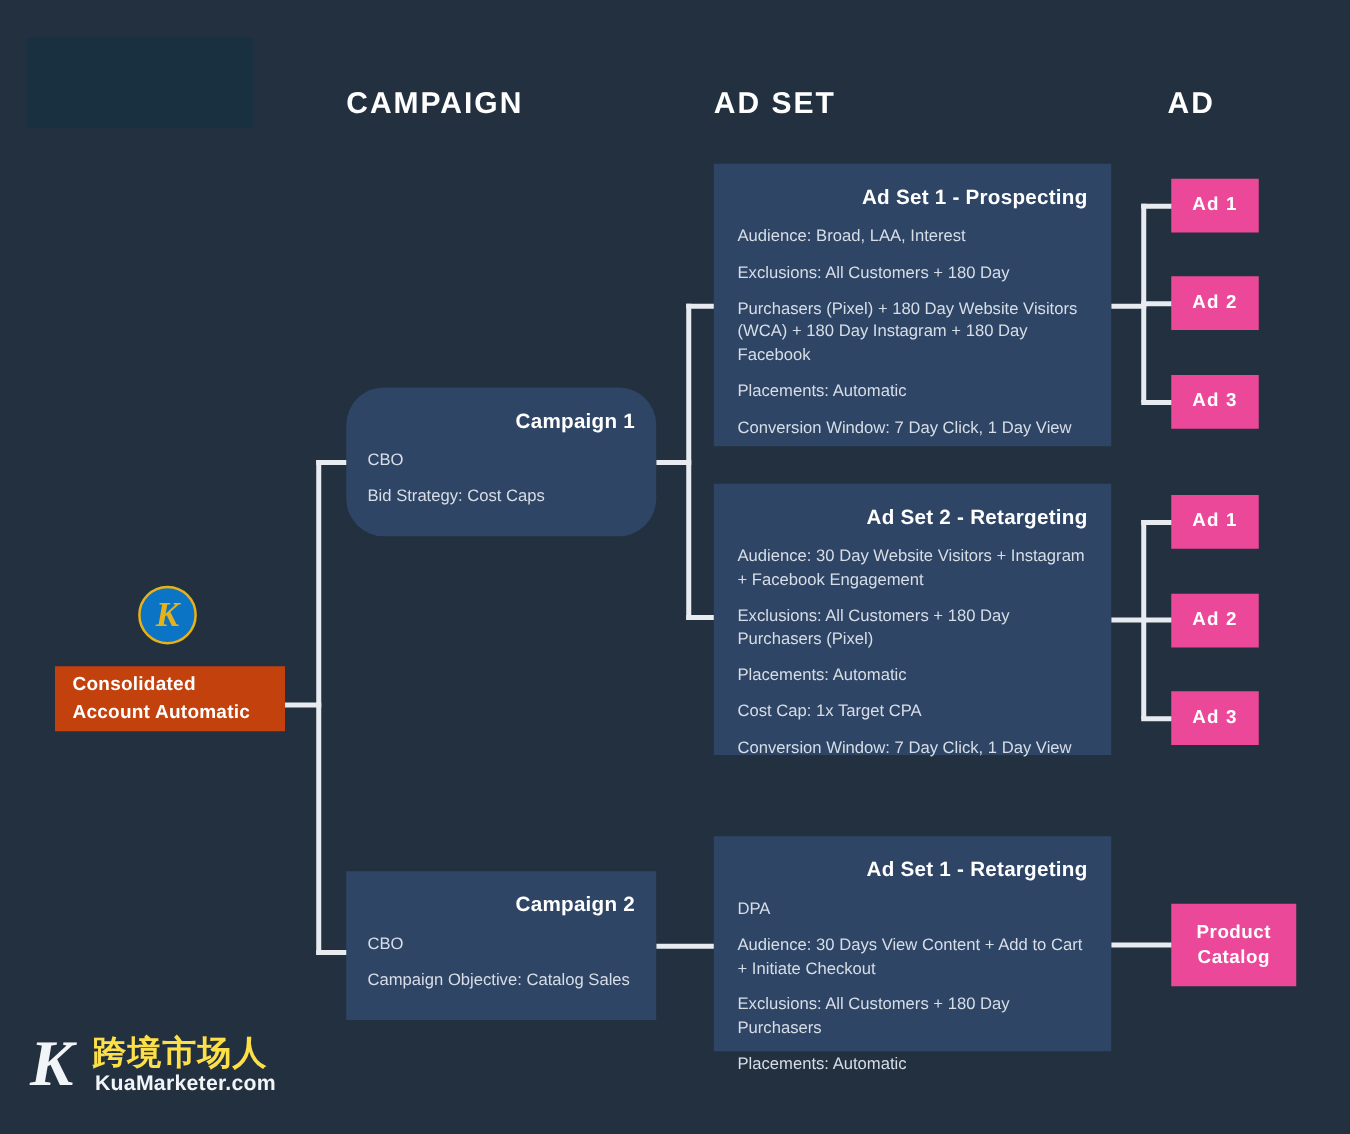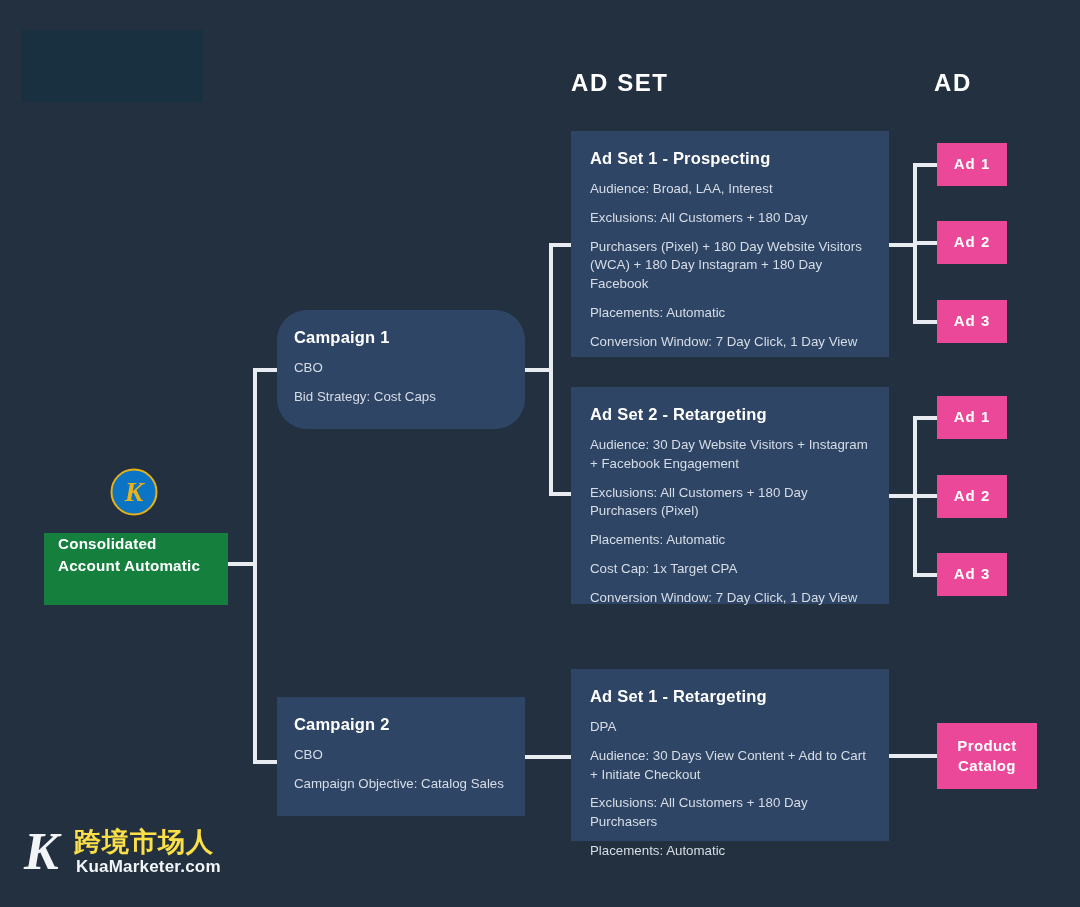--- a/index.html
+++ b/index.html
@@ -49,20 +49,21 @@
     background: #2e4565;
     box-sizing: border-box;
   }
   .card-title {
     color: #ffffff;
     font-size: 16.5px;
     font-weight: bold;
     letter-spacing: .2px;
     margin: 0 0 11px 0;
     line-height: 1.2;
+    text-align: right;
   }
   .card-line {
     color: #d7dde6;
     font-size: 13.3px;
     line-height: 1.42;
     margin: 0 0 10px 0;
   }
   .card-line:last-child { margin-bottom: 0; }
 
   
@@ -83,24 +84,25 @@
   }
   #campaign-1 { top: 310px; height: 119px; border-radius: 30px; }
   #campaign-2 { top: 697px; height: 119px; }
 
   
   #root-node {
     position: absolute;
     left: 44px;
     top: 533px;
     width: 184px;
-    height: 72px;
-    background: #15803d;
+    height: 52px;
+    background: #c2410c;
     display: flex;
     flex-direction: column;
+    justify-content: center;
     padding-left: 14px;
     box-sizing: border-box;
   }
   #root-node .root-line {
     color: #ffffff;
     font-size: 15.2px;
     font-weight: bold;
     line-height: 1.45;
     letter-spacing: .2px;
   }
@@ -192,20 +194,21 @@
     white-space: nowrap;
   }
 </style>
 </head>
 <body>
 
 <div id="canvas">
 
   <div class="empty-panel"></div>
 
+  <div class="col-header" id="hdr-campaign">CAMPAIGN</div>
   <div class="col-header" id="hdr-adset">AD SET</div>
   <div class="col-header" id="hdr-ad">AD</div>
 
   <div class="ln ln-h" style="left:228px; top:562px; width:29px;"></div>
   <div class="ln ln-v" style="left:253px; top:368px; height:396px;"></div>
   <div class="ln ln-h" style="left:253px; top:368px; width:26px;"></div>
   <div class="ln ln-h" style="left:253px; top:760px; width:26px;"></div>
 
   <div class="ln ln-h" style="left:525px; top:368px; width:28px;"></div>
   <div class="ln ln-v" style="left:549px; top:243px; height:253px;"></div>

